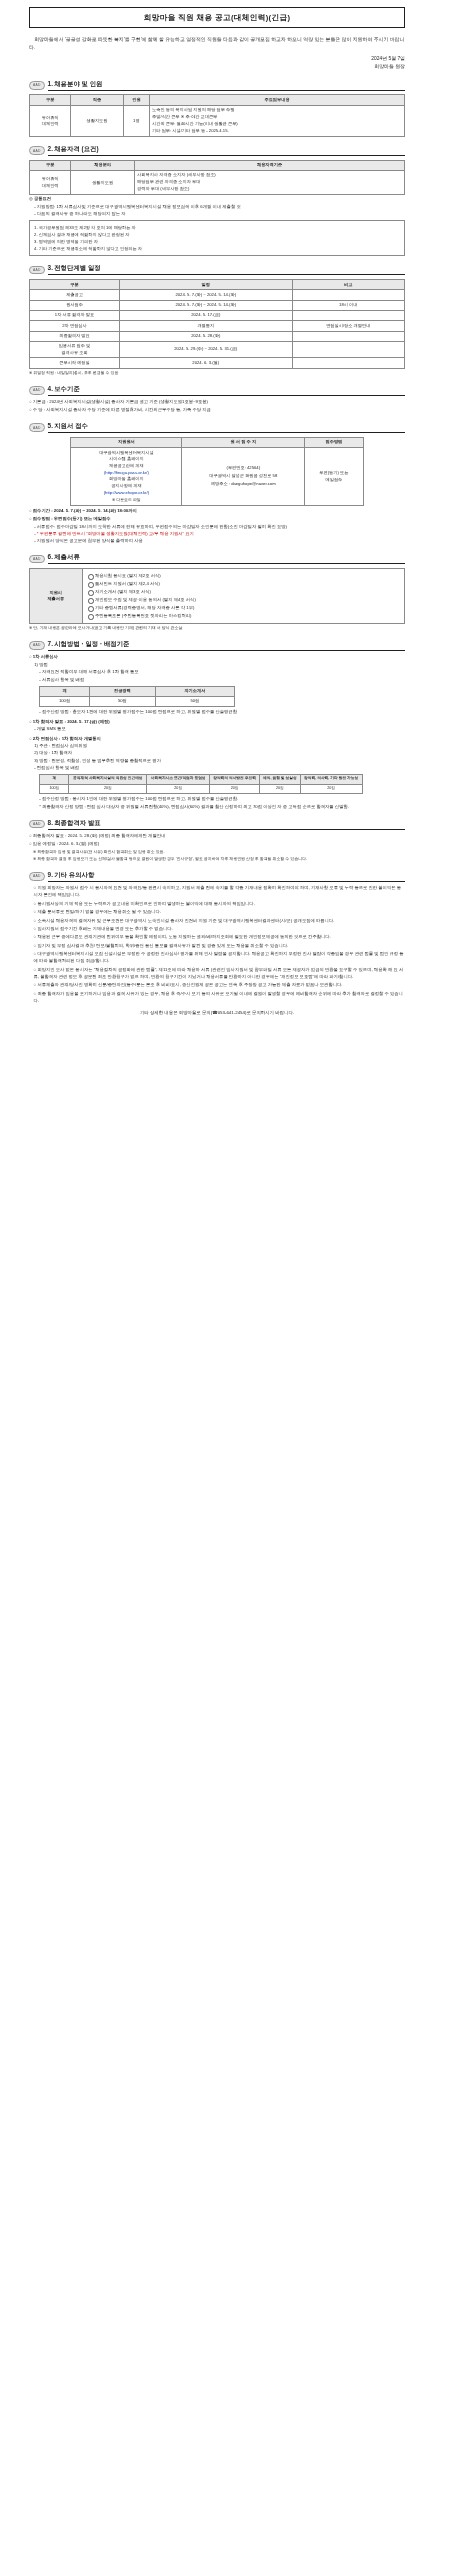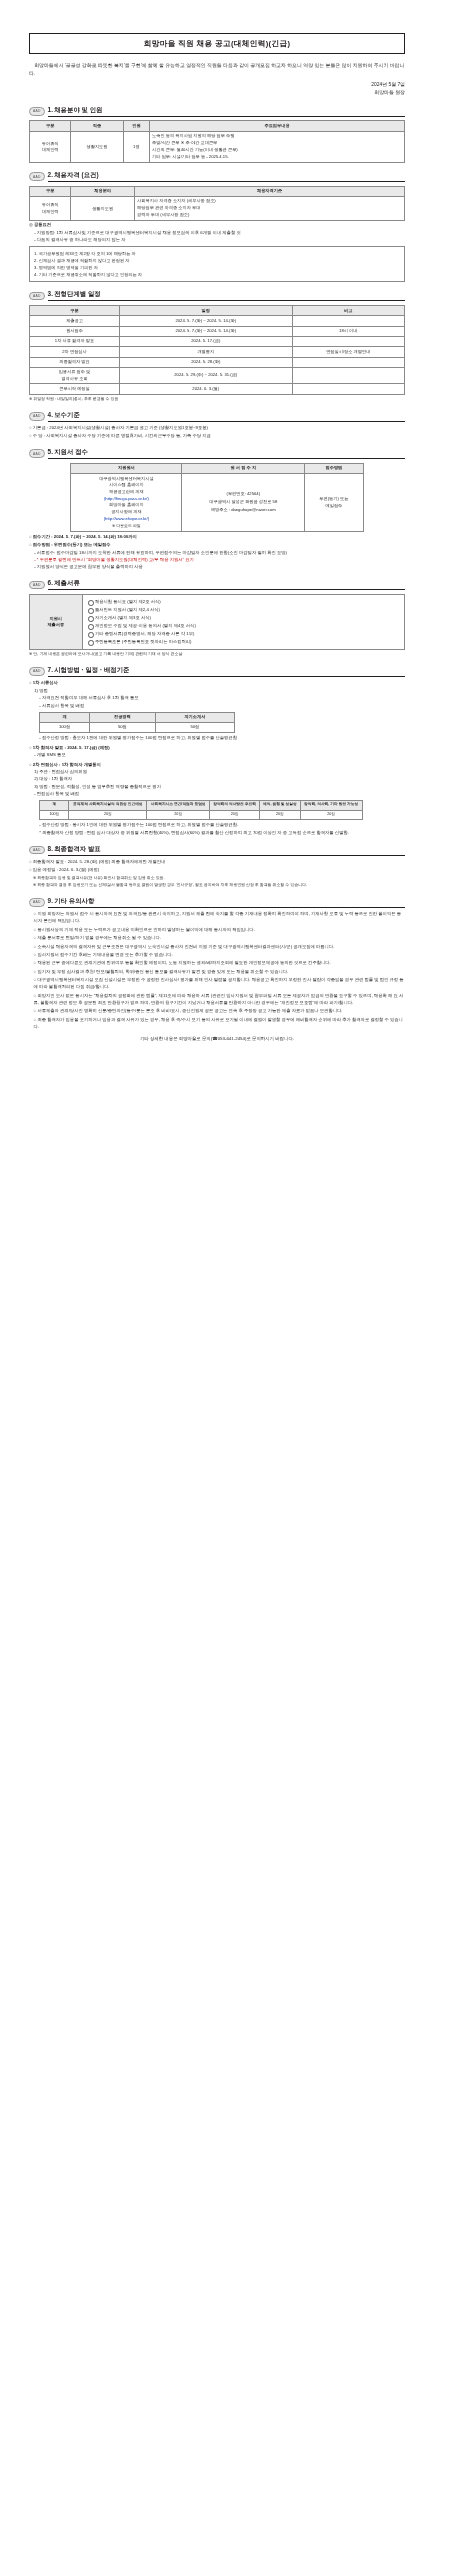--- a/index.html
+++ b/index.html
@@ -5,21 +5,21 @@
   * { box-sizing: border-box; }
   body {
     margin: 0;
     padding: 0;
     background: #ffffff;
     font-family: "Liberation Sans", "DejaVu Sans", sans-serif;
     font-size: 4.6px;
     color: #231f20;
     width: 463px;
   }
-  .page { width: 434px; padding: 7.2px 29px 15.5px 29px; margin-top: 26px; }
+  .page { width: 434px; padding: 7.2px 29px 15.5px 29px; }
 
   
   .doc-title-box {
     border: 0.5px solid #231f20;
     padding: 4.6px 0 4.6px 0;
     text-align: center;
     margin-bottom: 7.2px;
   }
   .doc-title { font-size: 7.7px; font-weight: bold; letter-spacing: 0.3px; }
 

